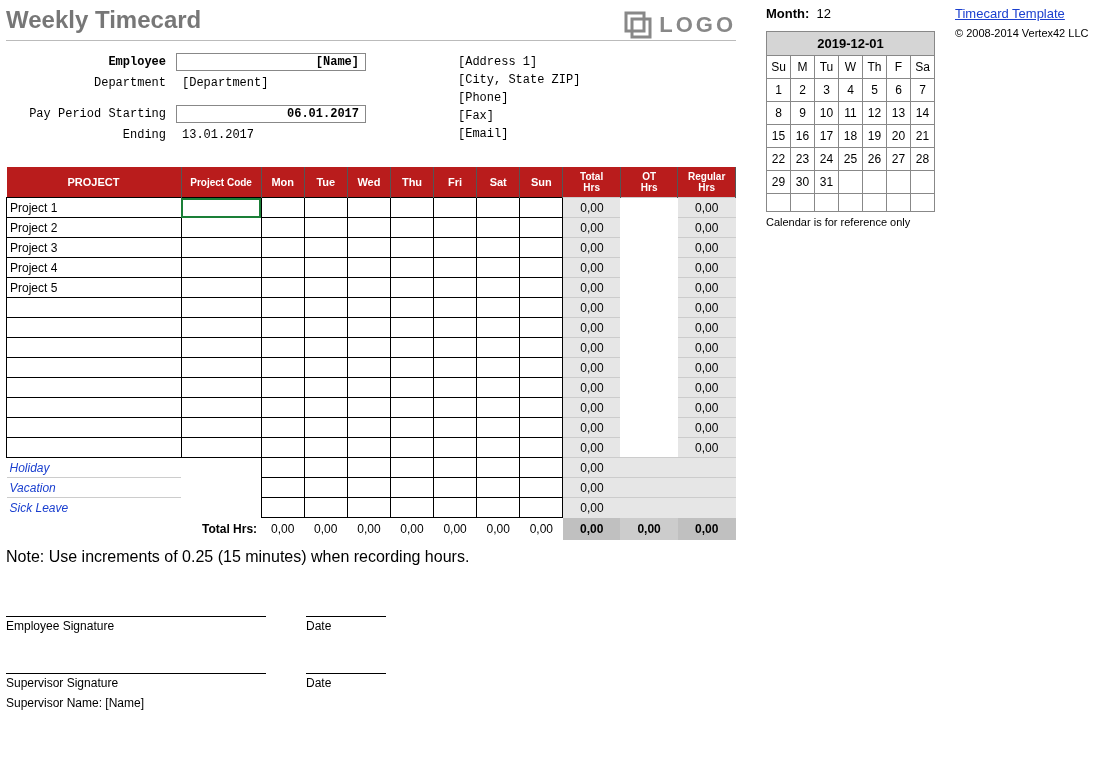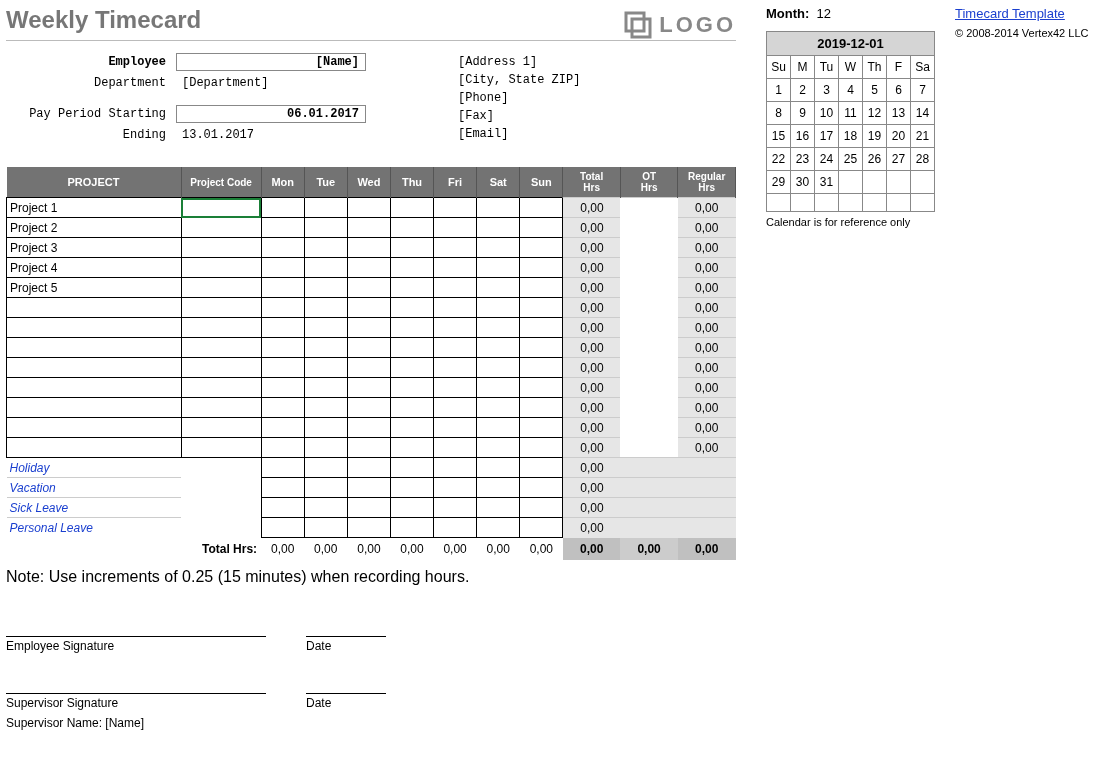--- a/index.html
+++ b/index.html
@@ -56,21 +56,21 @@
   .boxed { border:1px solid #888; padding:1px 6px; min-width:190px; font-weight:bold;text-align:right; }
   .val { padding:1px 6px; }
 
   table.timecard {
     border-collapse: collapse;
     width: 730px;
     margin-top: 20px;
     font-size: 12px;
   }
   table.timecard th {
-    background: #737373;
+    background: #b91c1c;
     color: #fff;
     font-weight: bold;
     padding: 4px 2px;
     border-right: 1px solid #555;
     font-size: 11px;
   }
   table.timecard th.p { width:170px; }
   table.timecard th.pc { width:78px; font-size:10px; }
   table.timecard th.day { width:42px; }
   table.timecard th.tot { width:56px; font-size:10px; line-height:1.1; }
@@ -429,34 +429,20 @@
             <td></td>
             <td></td>
             <td></td>
             <td></td>
             <td></td>
             <td></td>
             <td class="shade">0,00</td>
             <td class="shade"></td>
             <td class="shade"></td>
           </tr>
-          <tr class="leave">
-            <td style="border-top: 1px solid rgb(204, 204, 204); border-right: none; border-bottom: none; border-left: none; border-image: initial;">Personal Leave</td>
-            <td style="border: none;"></td>
-            <td></td>
-            <td></td>
-            <td></td>
-            <td></td>
-            <td></td>
-            <td></td>
-            <td></td>
-            <td class="shade">0,00</td>
-            <td class="shade"></td>
-            <td class="shade"></td>
-          </tr>
         </tbody>
       <tbody>
         <tr class="totals">
           <td class="lbl" colspan="2">Total Hrs:</td>
           <td style="background:#fff;font-weight:normal;">0,00</td>
           <td style="background:#fff;font-weight:normal;">0,00</td>
           <td style="background:#fff;font-weight:normal;">0,00</td>
           <td style="background:#fff;font-weight:normal;">0,00</td>
           <td style="background:#fff;font-weight:normal;">0,00</td>
           <td style="background:#fff;font-weight:normal;">0,00</td>

